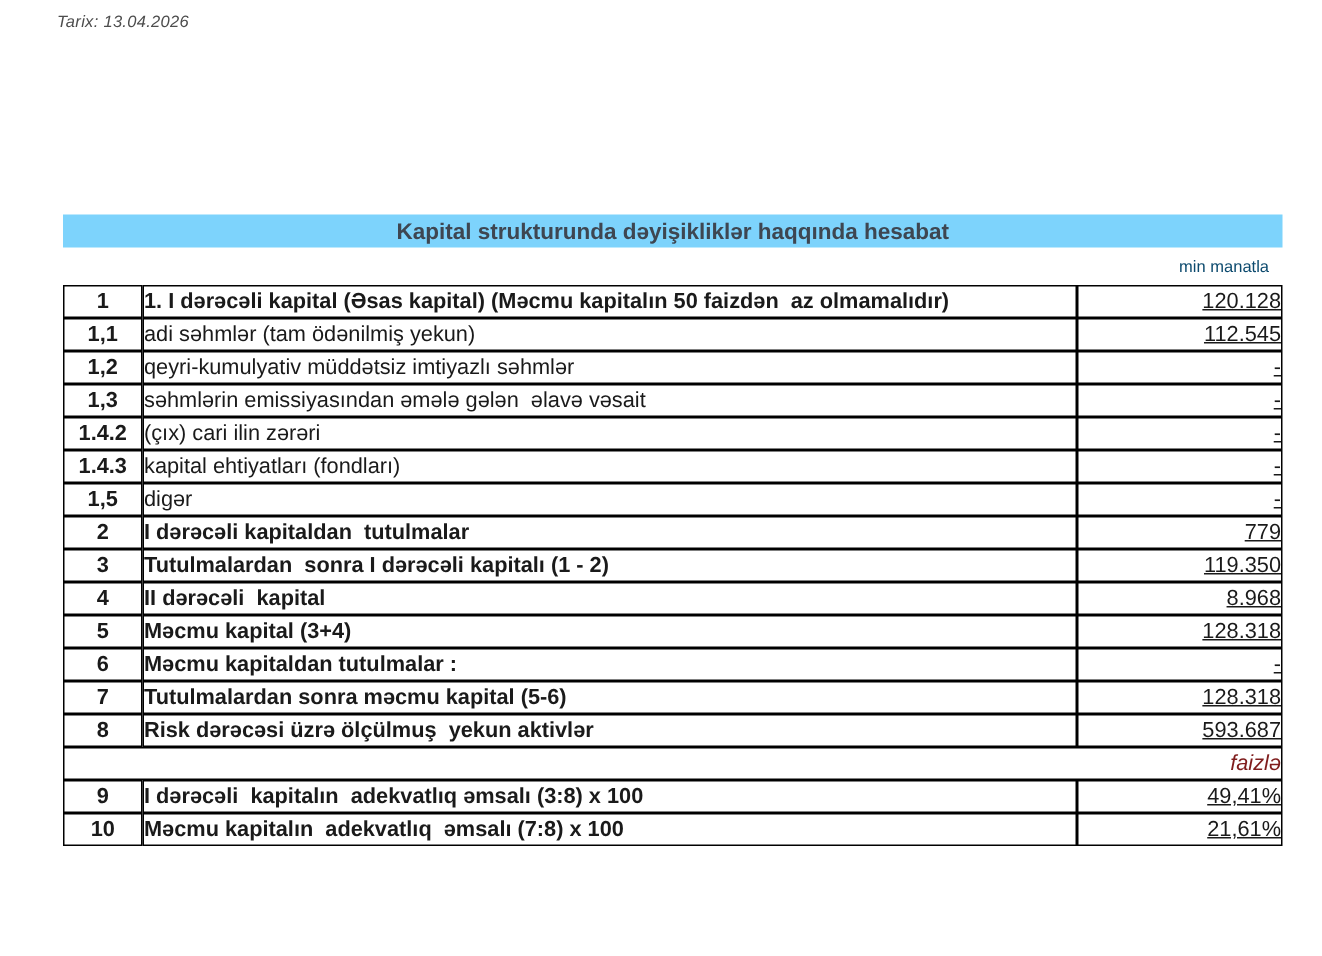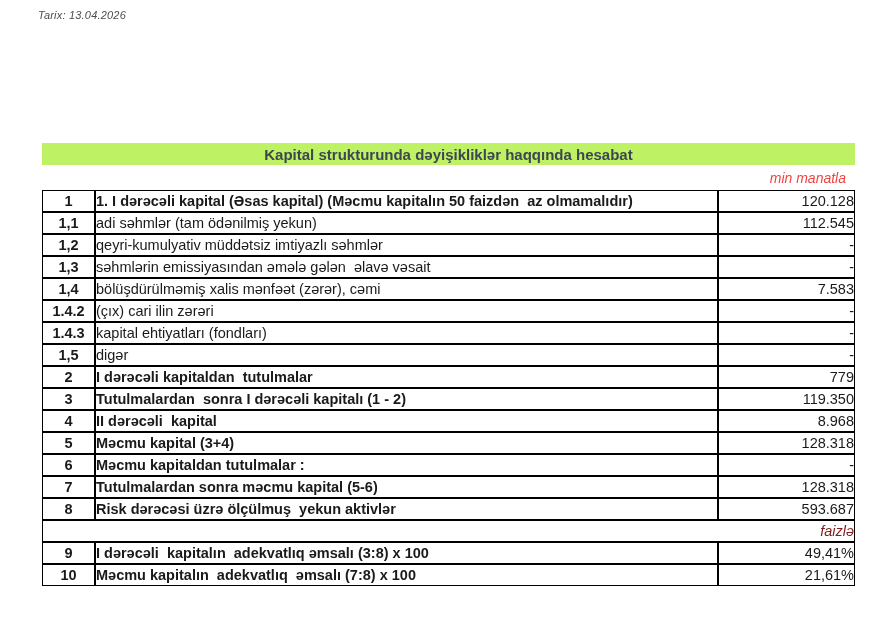--- a/index.html
+++ b/index.html
@@ -31,23 +31,22 @@
     justify-content: center;
     font-weight: bold;
     font-size: 15px;
   }
   .unit-note {
     height: 25px;
     display: flex;
     align-items: center;
     justify-content: flex-end;
     padding-right: 9px;
-    font-style: italic;
-    font-size: 14px;
-    color: #ef4444;
+    font-size: 11px;
+    color: #0c4a6e;
   }
   table.capital {
     width: 100%;
     border-collapse: separate;
     border-spacing: 0;
     table-layout: fixed;
   }
   col.c-num   { width: 53px; }
   col.c-label { width: auto; }
   col.c-value { width: 137px; }
@@ -67,37 +66,38 @@
   td.label {
     padding-left: 5px;
     white-space: pre;
     margin-left: 24px;
   }
   td.value {
     text-align: right;
     padding-right: 5px;
     font-size: 15px;
     white-space: pre;
+    text-decoration: underline;
   }
   tr.bold td.label { font-weight: bold; }
   td.note-cell {
     text-align: right;
     font-style: italic;
     font-size: 14px;
     color: #7f1d1d;
     padding-right: 8px;
   }
 </style>
 </head>
 <body>
 
 <div class="tarix">Tarix: 13.04.2026</div>
 
 <div class="report">
-  <div class="title-bar" style="background: #bef264; color: rgb(62, 70, 81);">
+  <div class="title-bar" style="background: #7dd3fc; color: rgb(62, 70, 81);">
     <span>Kapital strukturunda dəyişikliklər haqqında hesabat</span>
   </div>
 
   <div class="unit-note">min manatla</div>
 
   <table class="capital">
     <colgroup>
       <col class="c-num">
       <col class="c-label">
       <col class="c-value">
@@ -115,25 +115,20 @@
         </tr>
         <tr>
           <td class="num">1,2</td>
           <td class="label">qeyri-kumulyativ müddətsiz imtiyazlı səhmlər</td>
           <td class="value">-</td>
         </tr>
         <tr>
           <td class="num">1,3</td>
           <td class="label">səhmlərin emissiyasından əmələ gələn  əlavə vəsait</td>
           <td class="value">-</td>
-        </tr>
-        <tr>
-          <td class="num">1,4</td>
-          <td class="label">bölüşdürülməmiş xalis mənfəət (zərər), cəmi</td>
-          <td class="value">7.583</td>
         </tr>
         <tr>
           <td class="num">1.4.2</td>
           <td class="label">(çıx) cari ilin zərəri</td>
           <td class="value">-</td>
         </tr>
         <tr>
           <td class="num">1.4.3</td>
           <td class="label">kapital ehtiyatları (fondları)</td>
           <td class="value">-</td>

